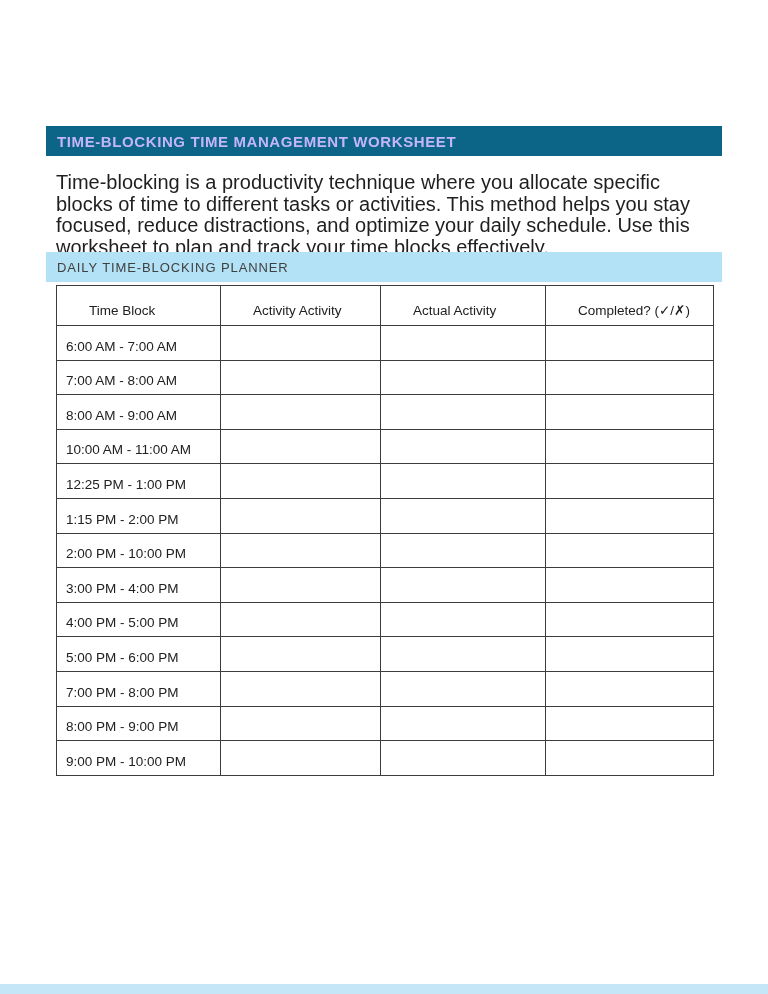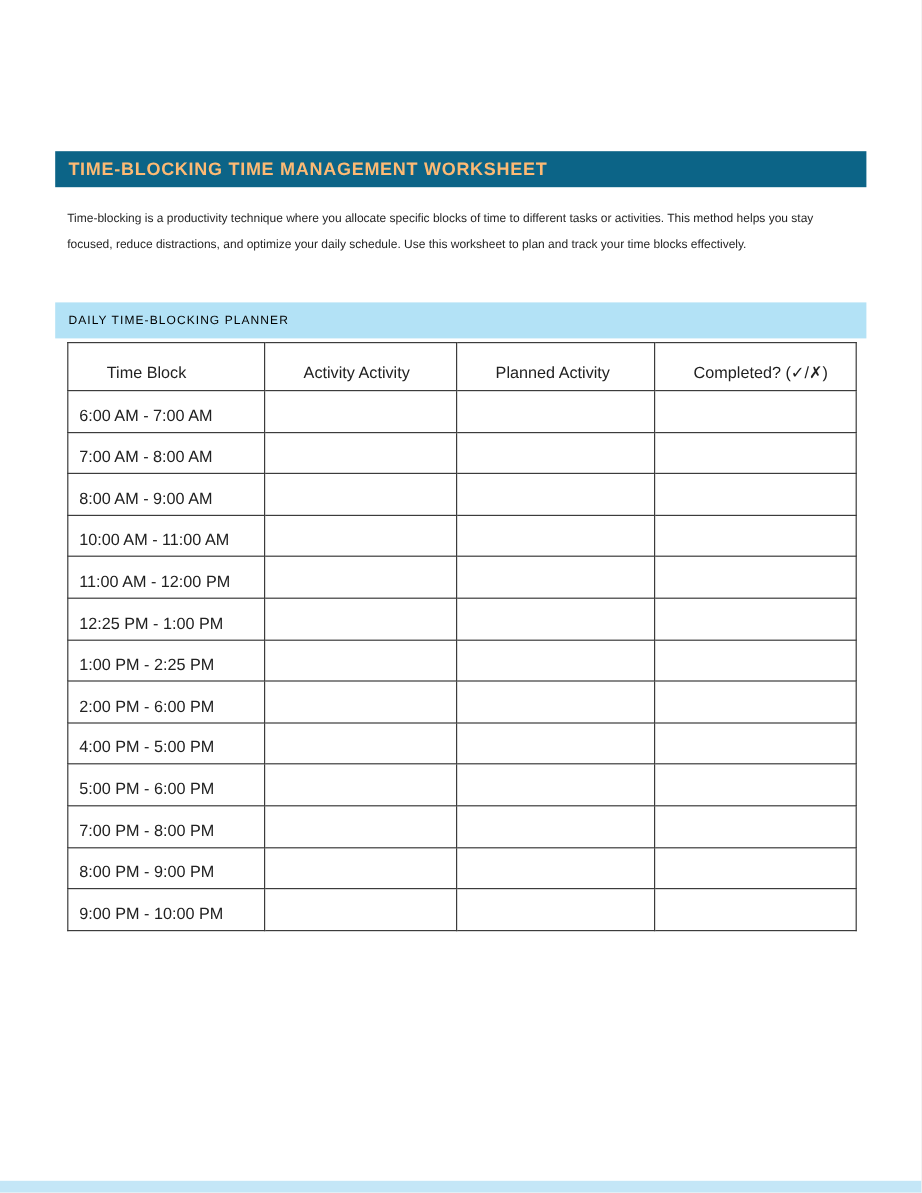--- a/index.html
+++ b/index.html
@@ -20,50 +20,50 @@
     left: 46px;
     top: 126px;
     width: 676px;
     height: 30px;
     background: #0c6487;
     display: flex;
     align-items: center;
     padding-left: 11px;
   }
   .title-bar h1 {
-    color: #fdba74;
+    color: #c4b5fd;
     font-size: 15px;
     font-weight: bold;
     letter-spacing: 0.6px;
   }
 
   .intro {
     position: absolute;
     left: 56px;
     top: 172px;
     width: 658px;
-    font-size: 10px;
+    font-size: 20px;
     line-height: 21.5px;
     color: #1f1f1f;
   }
 
   .section-bar {
     position: absolute;
     left: 46px;
     top: 252px;
     width: 676px;
     height: 30px;
     background: #b3e2f6;
     display: flex;
     align-items: center;
     padding-left: 11px;
   }
   .section-bar h2 {
-    color: #000000;
-    font-size: 10px;
+    color: #404040;
+    font-size: 13px;
     font-weight: normal;
     letter-spacing: 0.9px;
   }
 
   table.planner {
     position: absolute;
     left: 56px;
     top: 285px;
     width: 657px;
     border-collapse: collapse;
@@ -112,21 +112,21 @@
     <colgroup>
       <col style="width:164px">
       <col style="width:160px">
       <col style="width:165px">
       <col style="width:168px">
     </colgroup>
     <thead>
       <tr>
         <th>Time Block</th>
         <th>Activity Activity</th>
-        <th>Planned Activity</th>
+        <th>Actual Activity</th>
         <th>Completed? (✓/✗)</th>
       </tr>
     </thead>
     <tbody>
 
         <tr>
           <td>6:00 AM - 7:00 AM</td>
           <td></td>
           <td></td>
           <td></td>
@@ -147,48 +147,48 @@
         </tr>
 
 
         <tr>
           <td>10:00 AM - 11:00 AM</td>
           <td></td>
           <td></td>
           <td></td>
         </tr>
 
-        <tr>
-          <td>11:00 AM - 12:00 PM</td>
-          <td></td>
-          <td></td>
-          <td></td>
-        </tr>
 
         <tr>
           <td>12:25 PM - 1:00 PM</td>
           <td></td>
           <td></td>
           <td></td>
         </tr>
 
         <tr>
-          <td>1:00 PM - 2:25 PM</td>
-          <td></td>
-          <td></td>
-          <td></td>
-        </tr>
-
-        <tr>
-          <td>2:00 PM - 6:00 PM</td>
-          <td></td>
-          <td></td>
-          <td></td>
-        </tr>
-
+          <td>1:15 PM - 2:00 PM</td>
+          <td></td>
+          <td></td>
+          <td></td>
+        </tr>
+
+        <tr>
+          <td>2:00 PM - 10:00 PM</td>
+          <td></td>
+          <td></td>
+          <td></td>
+        </tr>
+
+        <tr>
+          <td>3:00 PM - 4:00 PM</td>
+          <td></td>
+          <td></td>
+          <td></td>
+        </tr>
 
         <tr>
           <td>4:00 PM - 5:00 PM</td>
           <td></td>
           <td></td>
           <td></td>
         </tr>
 
         <tr>
           <td>5:00 PM - 6:00 PM</td>

